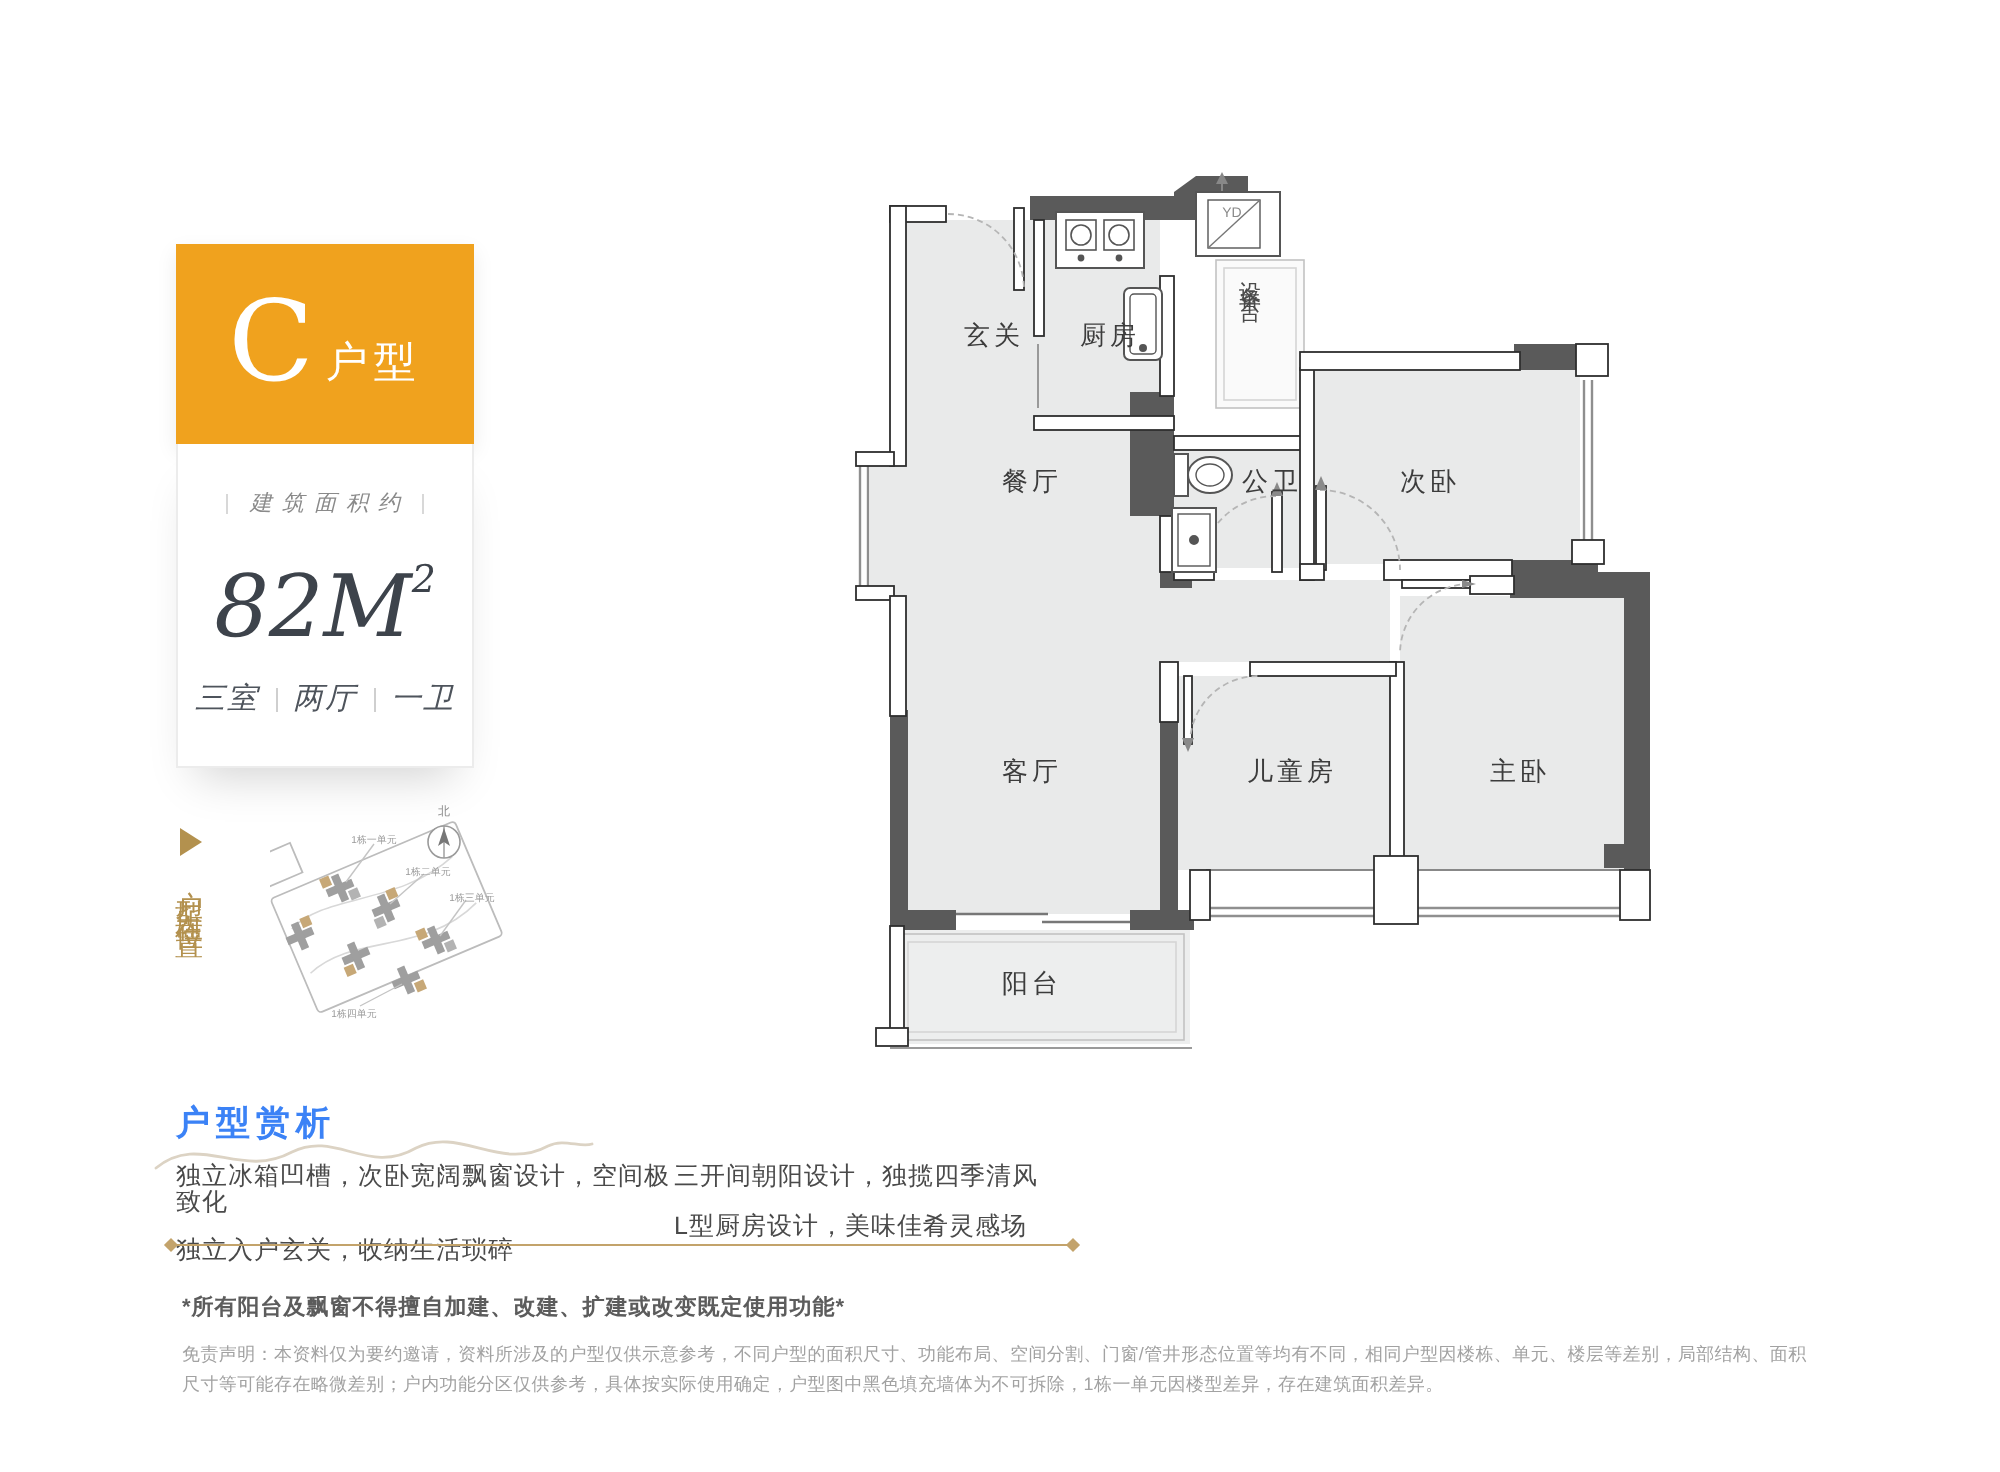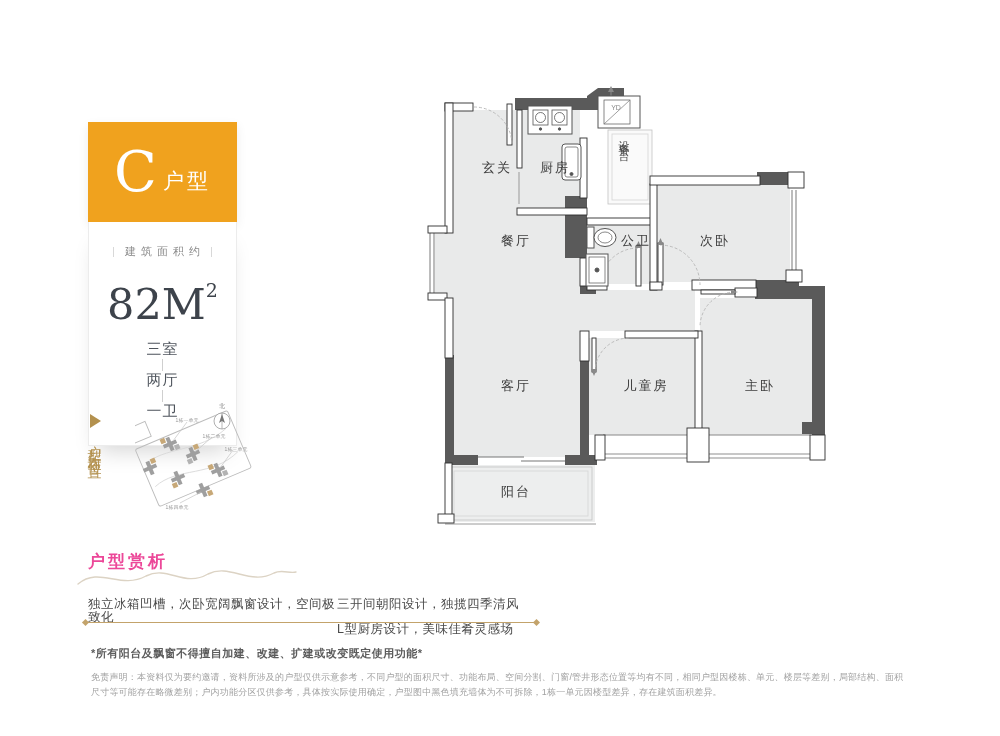--- a/index.html
+++ b/index.html
@@ -8,50 +8,50 @@
   .abs{position:absolute;}
   .ctr{transform:translate(-50%,-50%);}
 
   
   .card{left:88px;top:122px;width:149px;position:absolute;}
   .card-orange{height:100px;background:#F0A21E;display:flex;align-items:center;justify-content:center;
                color:#fff;box-shadow:0 4px 10px rgba(0,0,0,.08);}
   .card-letter{font-family:"DejaVu Serif","Liberation Serif",serif;font-size:56px;line-height:1;font-weight:400;}
   .card-suffix{font-size:21px;letter-spacing:3px;margin-left:6px;margin-top:18px;}
   .card-white{background:#fff;border:1px solid #ececec;border-top:none;padding:22px 0 24px 0;
-              box-shadow:0 14px 22px -10px rgba(0,0,0,.18);text-align:center;}
+              box-shadow:0 14px 22px -10px rgba(0,0,0,.18);text-align:center;font-style:italic;}
   .area-label{display:flex;align-items:center;justify-content:center;font-size:11px;color:#8a8a8a;
               letter-spacing:5px;}
   .area-label .tick{width:1px;height:10px;background:#d8d8d8;display:inline-block;}
   .area-label span{margin:0 6px 0 11px;}
   .area-value{font-family:"DejaVu Serif","Liberation Serif",serif;font-size:43px;color:#3d434b;
               margin-top:22px;line-height:1;}
   .area-value sup{font-size:19px;vertical-align:22px;}
   .layout-row{margin-top:14px;font-size:15px;color:#4e545c;letter-spacing:1px;
-              display:flex;align-items:center;justify-content:center;flex-direction:column;}
+              display:flex;align-items:center;justify-content:center;}
   .layout-row .sep{width:1px;height:12px;background:#cfcfcf;margin:0 8px;display:inline-block;}
 
   
   .loc-tri{left:90px;top:414px;width:0;height:0;border-left:11px solid #B3914E;
            border-top:7px solid transparent;border-bottom:7px solid transparent;position:absolute;}
   .loc-label{left:86px;top:434px;position:absolute;writing-mode:vertical-rl;font-size:14px;
              letter-spacing:4px;color:#B3914E;}
 
   
   .room-label{position:absolute;font-size:13px;color:#3c3c3c;letter-spacing:2px;white-space:nowrap;}
   .room-label.v{writing-mode:vertical-rl;letter-spacing:3px;font-size:11px;color:#4a4a4a;}
   .room-label.tiny{font-size:7px;letter-spacing:0;color:#8a8a8a;}
 
   
   .bld-label{position:absolute;font-size:5px;color:#9a9a9a;letter-spacing:0;white-space:nowrap;}
   .compass-label{position:absolute;font-size:6px;color:#8a8a8a;}
 
   
-  .an-title{left:88px;top:550px;position:absolute;font-size:17px;font-weight:bold;color:#ec4899;letter-spacing:3px;}
-  .bullets{position:absolute;top:582px;font-size:12.5px;color:#4a4a4a;line-height:1;margin-top:16px;}
+  .an-title{left:88px;top:550px;position:absolute;font-size:17px;font-weight:bold;color:#3b82f6;letter-spacing:3px;}
+  .bullets{position:absolute;top:582px;font-size:12.5px;color:#4a4a4a;line-height:1;}
   .bullets div{margin-bottom:12px;letter-spacing:.5px;}
   .divider{left:85px;top:622px;width:452px;height:1px;background:#C3A36B;position:absolute;}
   .divider:before,.divider:after{content:"";position:absolute;top:-2px;width:5px;height:5px;background:#C3A36B;transform:rotate(45deg);}
   .divider:before{left:-2px;} .divider:after{right:-2px;}
 
   
   .disc{left:91px;top:646px;width:818px;position:absolute;}
   .disc .notice{font-size:11px;font-weight:bold;color:#5c5c5c;letter-spacing:.5px;margin-bottom:9px;}
   .disc p{margin:0 0 6px 0;font-size:9px;color:#a2a2a2;line-height:1.7;letter-spacing:.2px;}
 </style>
@@ -289,20 +289,21 @@
 <div class="room-label ctr" style="left:646px;top:386px;">儿童房</div>
 <div class="room-label ctr" style="left:760px;top:386px;">主卧</div>
 <div class="room-label ctr" style="left:516px;top:492px;">阳台</div>
 
 <div class="an-title">户型赏析</div>
 <svg class="abs" style="left:72px;top:560px;" width="230" height="32" viewBox="0 0 230 32">
   <path d="M6,24 C28,6 48,30 74,16 C96,5 112,28 136,14 C158,3 178,26 202,13 C210,9 218,14 224,12" fill="none" stroke="#DCD3C4" stroke-width="1.4" stroke-linecap="round"></path>
 </svg>
 <div class="bullets" style="left:88px;width:255px;">
   <div>独立冰箱凹槽，次卧宽阔飘窗设计，空间极致化</div>
+  <div>独立入户玄关，收纳生活琐碎</div>
 </div>
 <div class="bullets" style="left:337px;width:200px;">
   <div>三开间朝阳设计，独揽四季清风</div>
   <div>L型厨房设计，美味佳肴灵感场</div>
 </div>
 <div class="divider"></div>
 
 <div class="disc">
   <div class="notice">*所有阳台及飘窗不得擅自加建、改建、扩建或改变既定使用功能*</div>
   <p>免责声明：本资料仅为要约邀请，资料所涉及的户型仅供示意参考，不同户型的面积尺寸、功能布局、空间分割、门窗/管井形态位置等均有不同，相同户型因楼栋、单元、楼层等差别，局部结构、面积尺寸等可能存在略微差别；户内功能分区仅供参考，具体按实际使用确定，户型图中黑色填充墙体为不可拆除，1栋一单元因楼型差异，存在建筑面积差异。</p>

